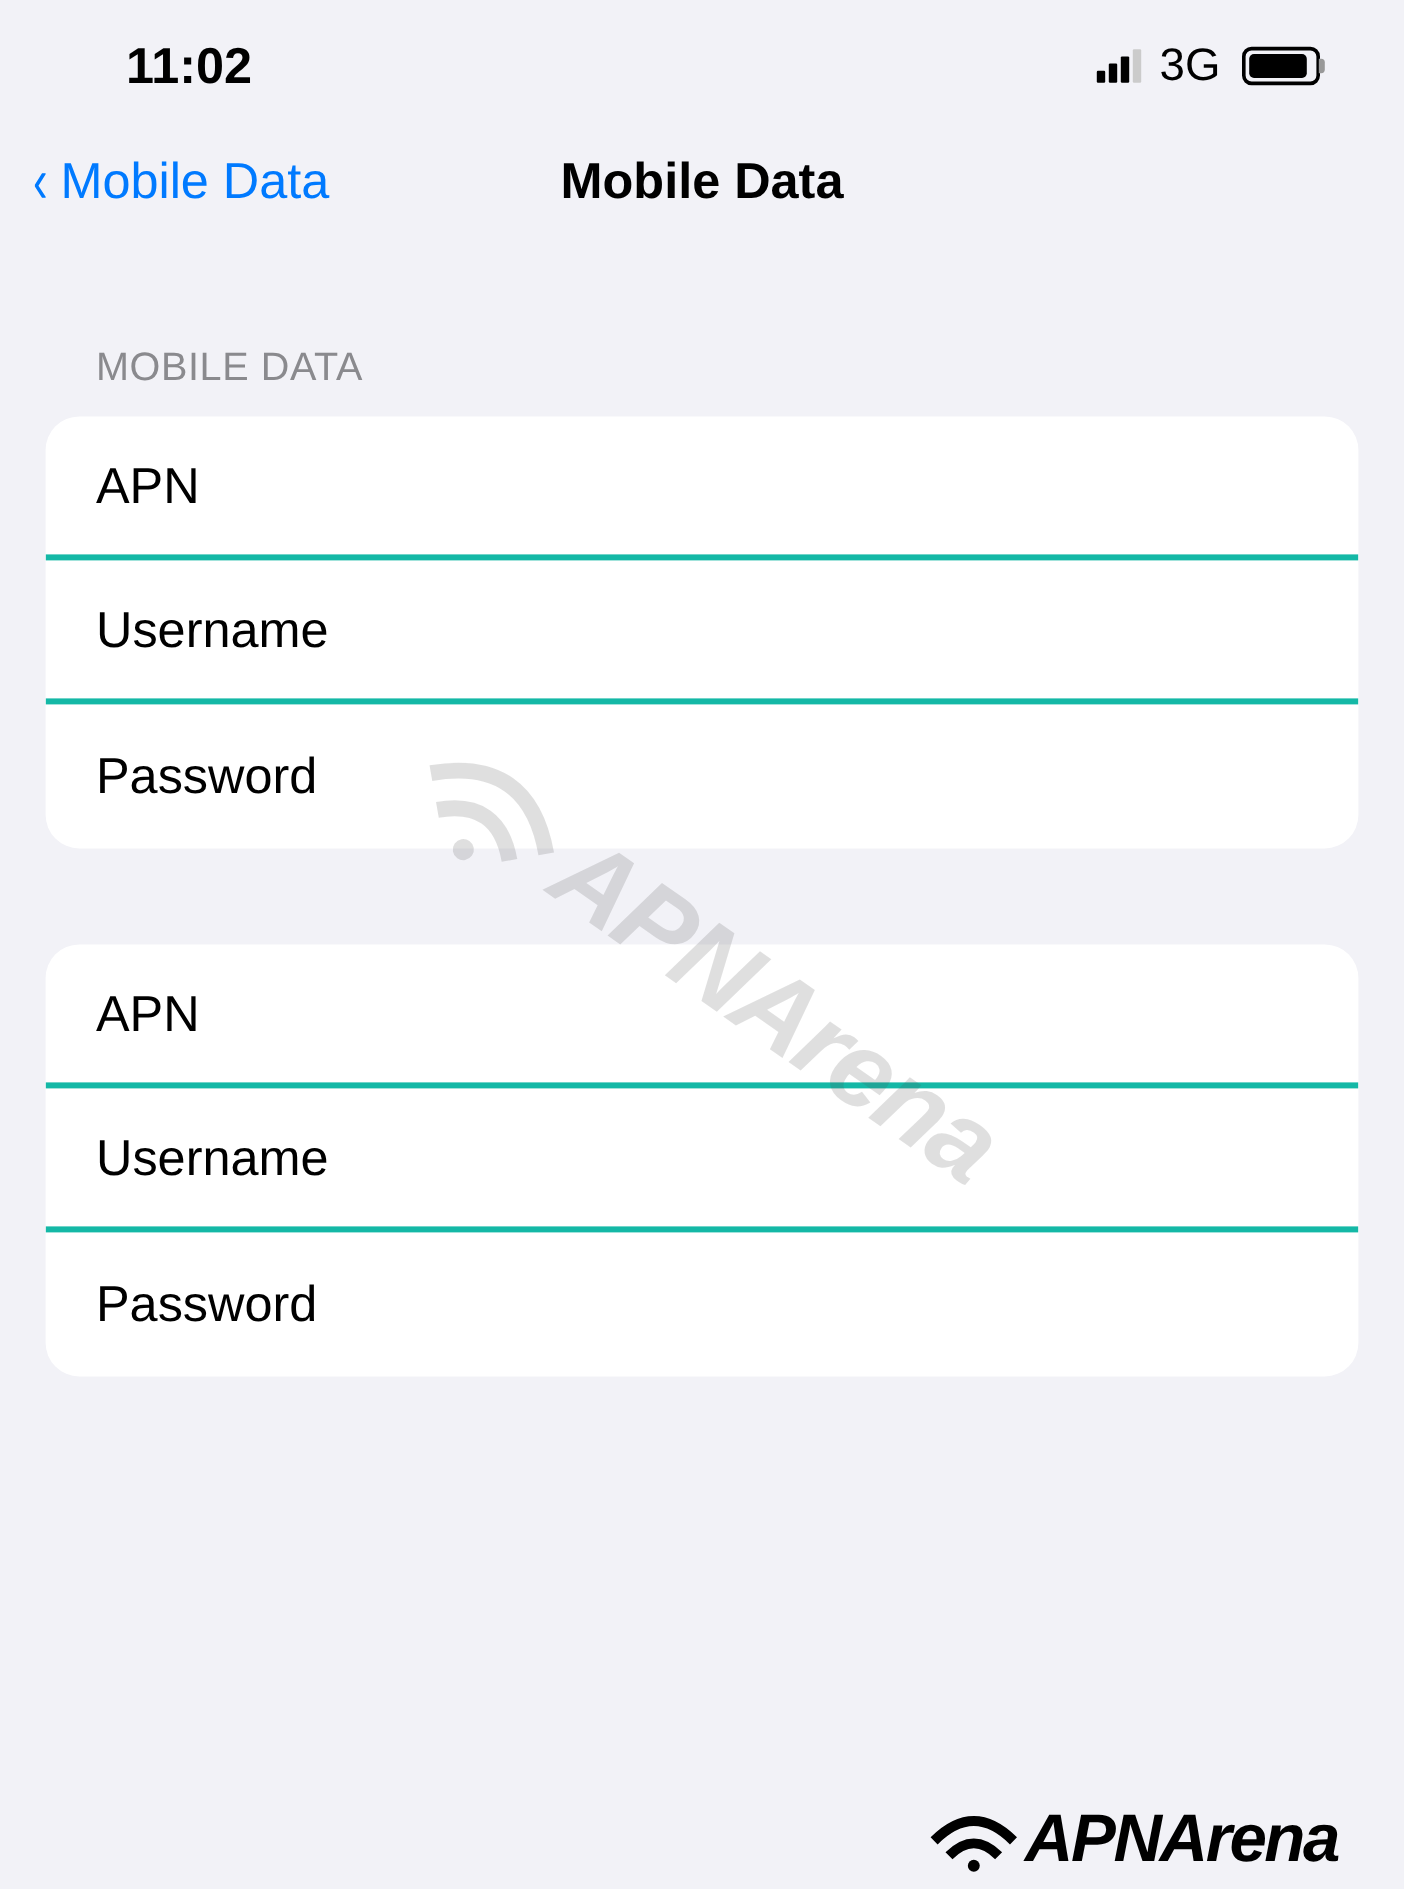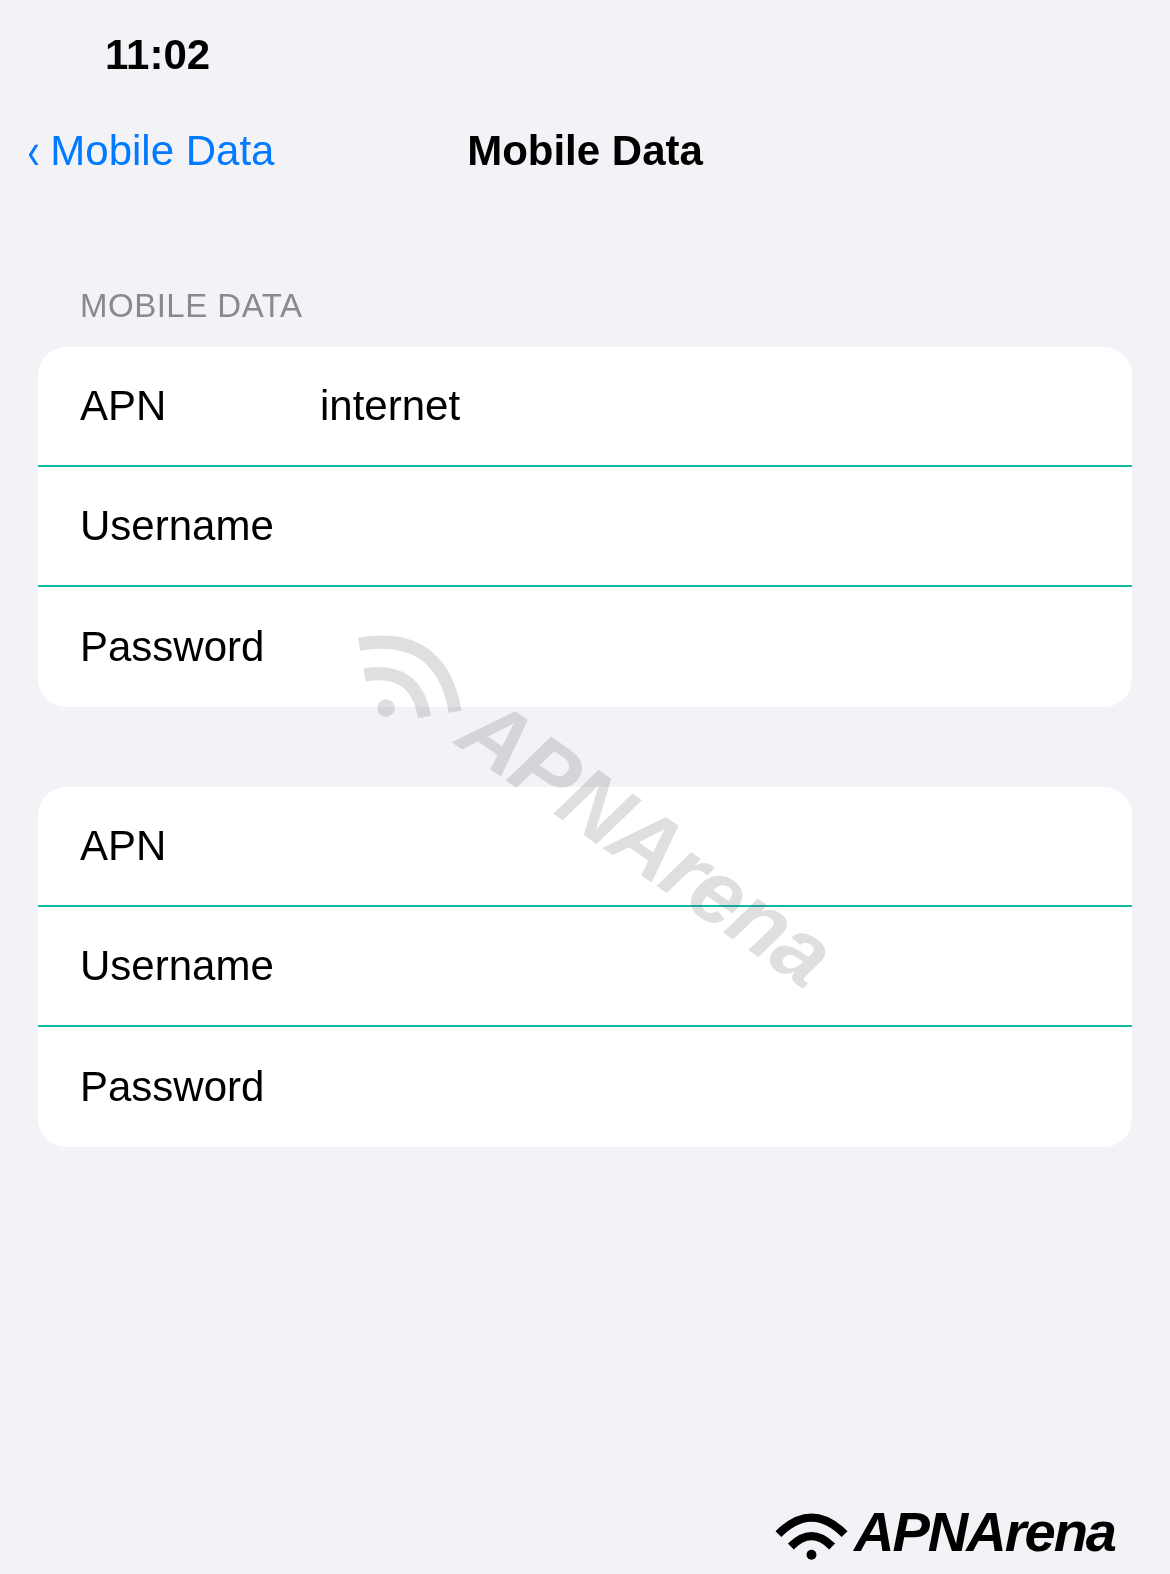--- a/index.html
+++ b/index.html
@@ -147,21 +147,21 @@
       background-color: #fff;
       border-radius: 28px;
       overflow: hidden;
     }
     
     .field-row {
       display: flex;
       align-items: center;
       min-height: 120px;
       padding: 0 42px;
-      border-bottom: 2px solid #14b8a6;
+      border-bottom: 5px solid #14b8a6;
     }
     
     .field-row:last-child {
       border-bottom: none;
       justify-content: flex-end;
     }
     
     .field-label {
       font-size: 42px;
       font-weight: 400;
@@ -225,36 +225,47 @@
       font-weight: 800;
       font-style: italic;
       letter-spacing: -2px;
     }
   </style>
 </head>
 <body>
 
 <div class="status-bar">
   <div class="status-time">11:02</div>
+  <div class="status-right">
+    <div class="signal-bars">
+      <div class="signal-bar"></div>
+      <div class="signal-bar"></div>
+      <div class="signal-bar"></div>
+      <div class="signal-bar"></div>
+    </div>
+    <div class="network-type">3G</div>
+    <div class="battery">
+      <div class="battery-fill"></div>
+    </div>
+  </div>
 </div>
 
 <div class="nav-bar">
   <div class="back-button">
     <span class="back-chevron">‹</span>
     <span>Mobile Data</span>
   </div>
   <div class="nav-title">Mobile Data</div>
 </div>
 
 <div class="section">
   <div class="section-header">MOBILE DATA</div>
   <div class="section-body">
     <div class="field-row">
       <div class="field-label">APN</div>
-      <input class="field-value" type="text" value="internet" style="">
     </div>
     <div class="field-row">
       <div class="field-label">Username</div>
       <input class="field-value" type="text" value="" style="">
     </div>
     <div class="field-row">
       <div class="field-label">Password</div>
       <input class="field-value" type="text" value="" style="">
     </div>
   </div>

